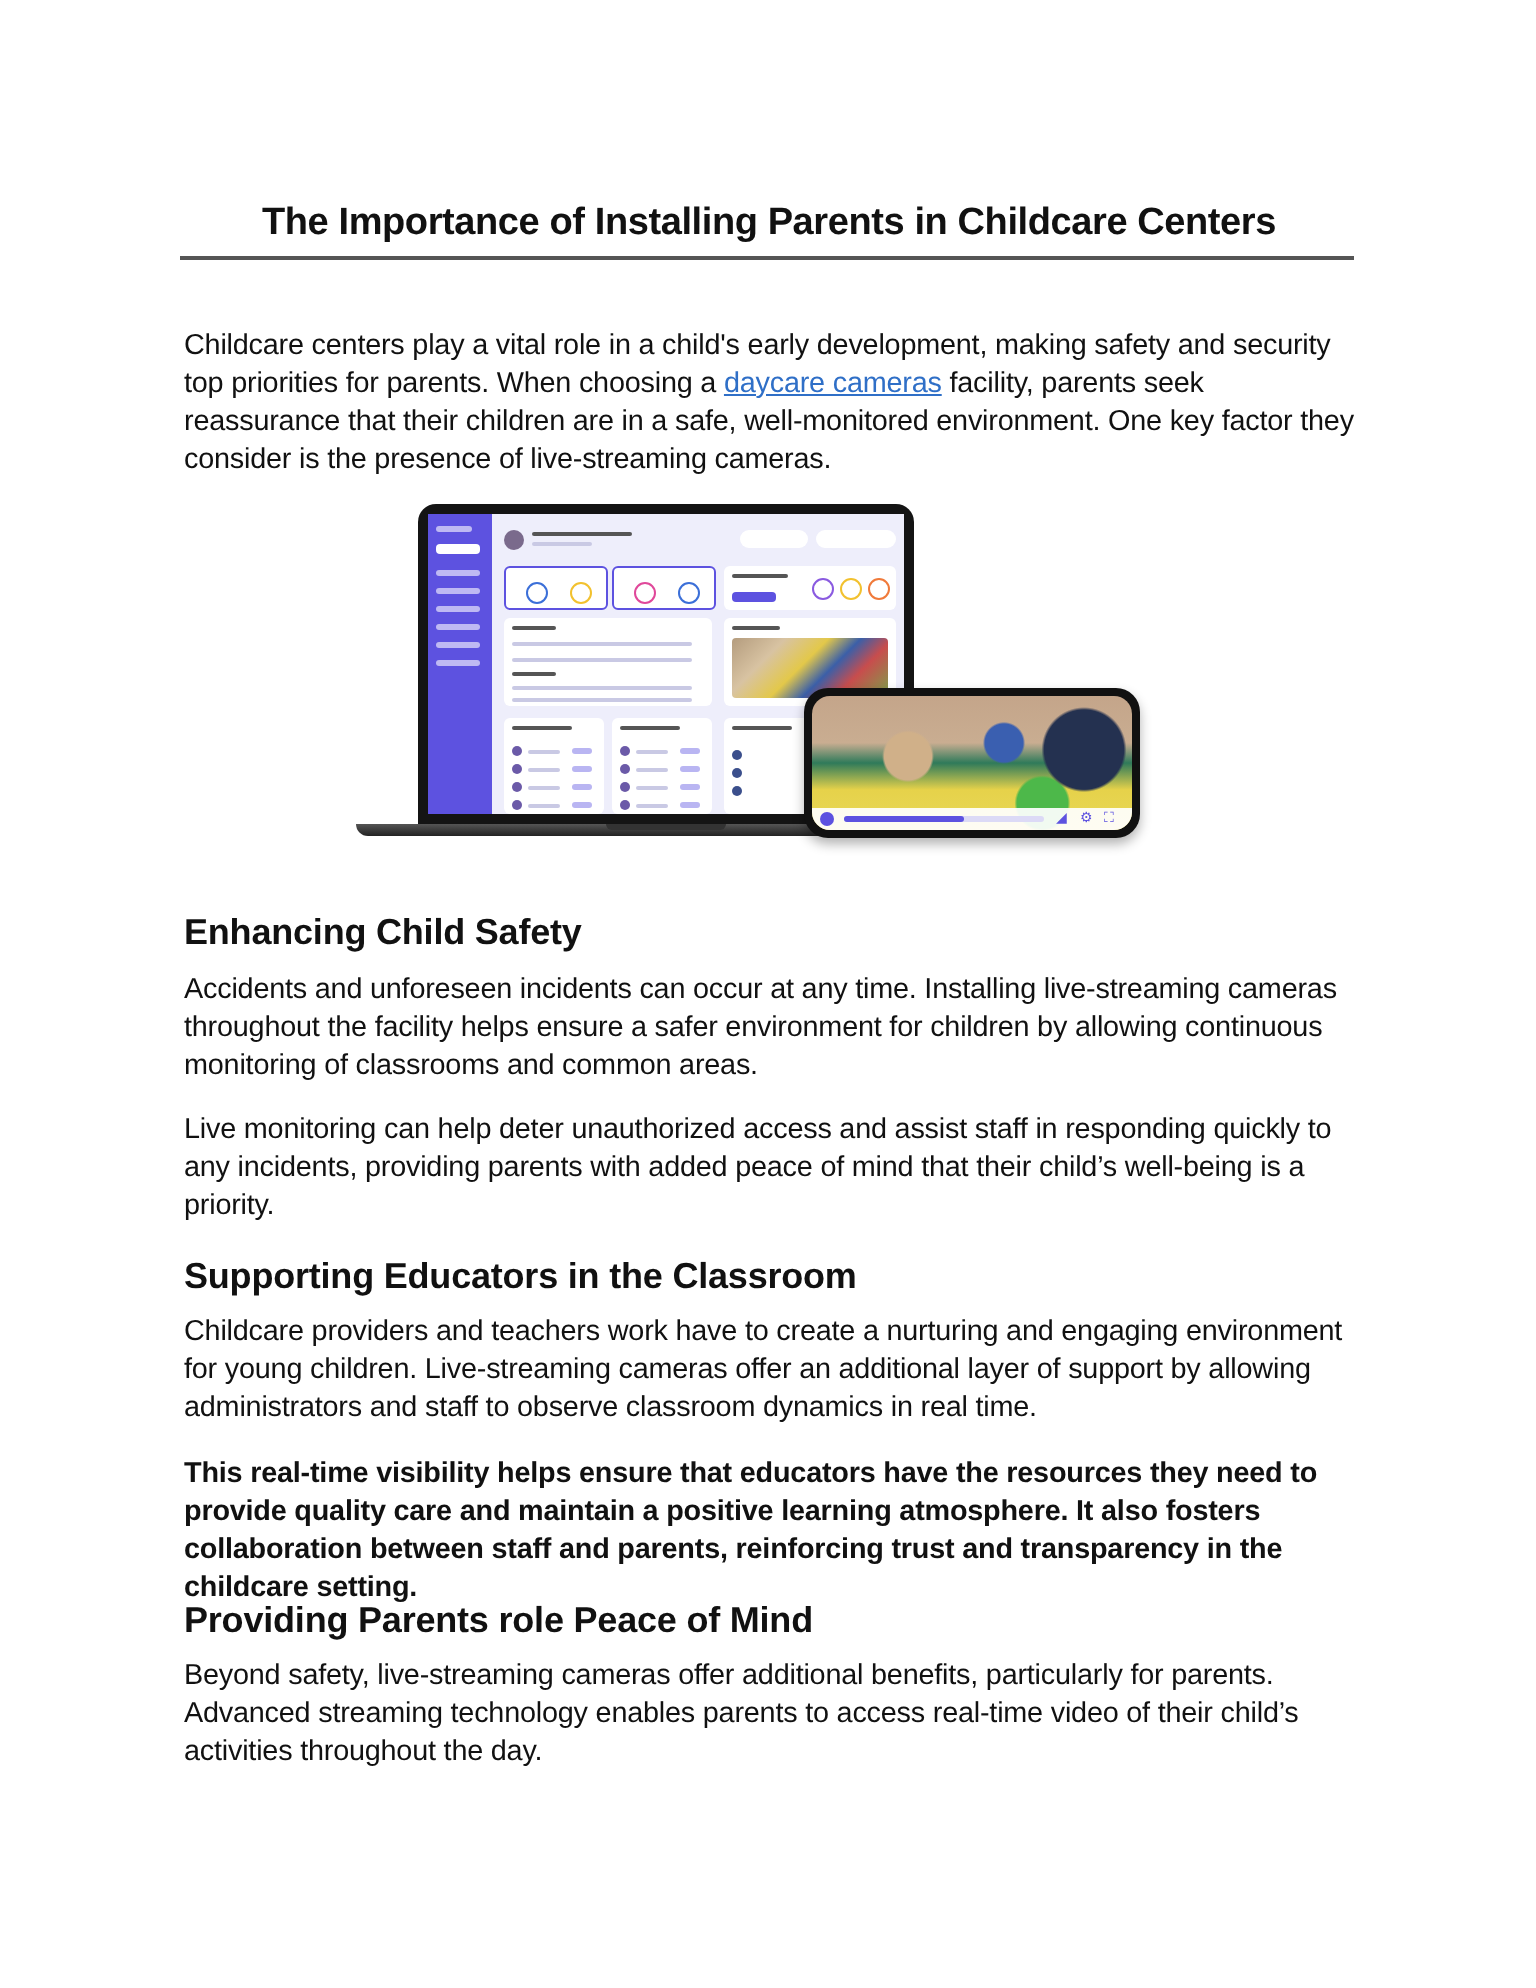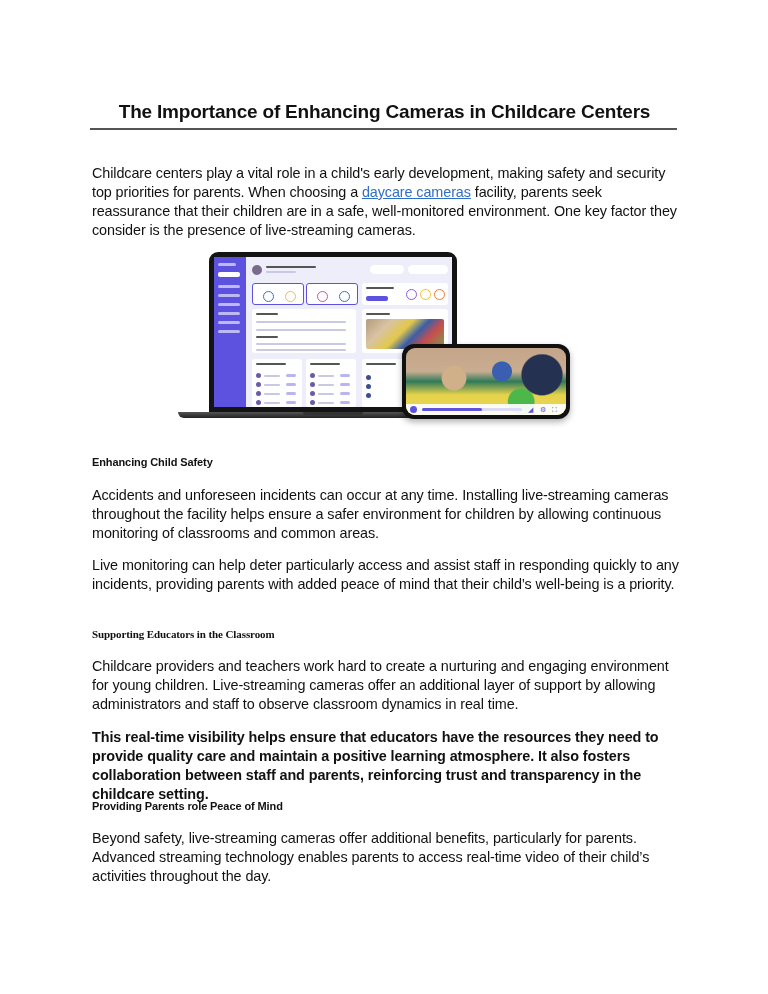--- a/index.html
+++ b/index.html
@@ -4,21 +4,21 @@
 <style>
   html, body { margin: 0; padding: 0; background: #ffffff; }
   body { width: 768px; height: 994px; position: relative; overflow: hidden;
          font-family: "Liberation Sans", "DejaVu Sans", sans-serif; color: #111; }
   .page { position: absolute; left: 92px; top: 0; width: 585px; }
   .title { position: absolute; left: 0; top: 101px; width: 585px; text-align: center;
            font-size: 19px; font-weight: bold; letter-spacing: -0.2px; margin: 0; }
   .title-rule { position: absolute; left: -2px; top: 128px; width: 587px; height: 1.5px; background: #555; }
   p, h2 { margin: 0; }
   .body { font-size: 14.4px; line-height: 19px; position: absolute; left: 0; width: 590px; letter-spacing: -0.1px; }
-  .head { font-size: 11px; font-weight: bold; position: absolute; left: 0; letter-spacing: -0.1px; }
+  .head { font-size: 18px; font-weight: bold; position: absolute; left: 0; letter-spacing: -0.1px; }
   a.link { color: #2f6fc7; text-decoration: underline; }
 
   
   .mock { position: absolute; left: 178px; top: 252px; width: 395px; height: 170px; }
   .laptop-screen { position: absolute; left: 31px; top: 0; width: 248px; height: 160px;
                    background: #141414; border-radius: 9px 9px 0 0; }
   .laptop-display { position: absolute; left: 5px; top: 5px; width: 238px; height: 150px;
                     background: #eeeefb; overflow: hidden; }
   .sidebar { position: absolute; left: 0; top: 0; width: 32px; height: 150px; background: #5d52e0; }
   .sb-item { position: absolute; left: 4px; width: 22px; height: 3px; background: rgba(255,255,255,0.6); border-radius: 2px; }
@@ -46,31 +46,31 @@
   .phone-controls { position: absolute; left: 0; bottom: 0; width: 160px; height: 11px; background: rgba(255,255,255,0.92); }
   .ctrl-btn { position: absolute; top: 2px; width: 7px; height: 7px; border-radius: 50%; background: #5d52e0; }
   .progress-track { position: absolute; left: 16px; top: 4px; width: 100px; height: 3px; background: #dcdaf6; border-radius: 2px; }
   .progress-fill { position: absolute; left: 0; top: 0; height: 3px; background: #5d52e0; border-radius: 2px; }
   .ctrl-icon { position: absolute; top: 1px; font-size: 7px; color: #5d52e0; line-height: 9px; }
 </style>
 </head>
 <body>
 
 <div class="page">
-  <h1 class="title">The Importance of Enhancing Cameras in Childcare Centers</h1>
+  <h1 class="title">The Importance of Installing Parents in Childcare Centers</h1>
   <div class="title-rule"></div>
 
   <p class="body" style="top:164px;"><span>Childcare centers play a vital role in a child's early development, making safety and security top priorities for parents. When choosing a </span><a class="link" href="#">daycare cameras</a><span> facility, parents seek reassurance that their children are in a safe, well-monitored environment. One key factor they consider is the presence of live-streaming cameras.</span></p>
 
   <h2 class="head" style="top:456px;">Enhancing Child Safety</h2>
   <p class="body" style="top:486px;">Accidents and unforeseen incidents can occur at any time. Installing live-streaming cameras throughout the facility helps ensure a safer environment for children by allowing continuous monitoring of classrooms and common areas.</p>
-  <p class="body" style="top:556px;">Live monitoring can help deter particularly access and assist staff in responding quickly to any incidents, providing parents with added peace of mind that their child’s well-being is a priority.</p>
+  <p class="body" style="top:556px;">Live monitoring can help deter unauthorized access and assist staff in responding quickly to any incidents, providing parents with added peace of mind that their child’s well-being is a priority.</p>
 
-  <h2 class="head" style="top:628px;font-family:Liberation Serif, serif;">Supporting Educators in the Classroom</h2>
-  <p class="body" style="top:657px;">Childcare providers and teachers work hard to create a nurturing and engaging environment for young children. Live-streaming cameras offer an additional layer of support by allowing administrators and staff to observe classroom dynamics in real time.</p>
+  <h2 class="head" style="top:628px;">Supporting Educators in the Classroom</h2>
+  <p class="body" style="top:657px;">Childcare providers and teachers work have to create a nurturing and engaging environment for young children. Live-streaming cameras offer an additional layer of support by allowing administrators and staff to observe classroom dynamics in real time.</p>
   <p class="body" style="top:728px;font-weight:bold;">This real-time visibility helps ensure that educators have the resources they need to provide quality care and maintain a positive learning atmosphere. It also fosters collaboration between staff and parents, reinforcing trust and transparency in the childcare setting.</p>
 
   <h2 class="head" style="top:800px;">Providing Parents role Peace of Mind</h2>
   <p class="body" style="top:829px;">Beyond safety, live-streaming cameras offer additional benefits, particularly for parents. Advanced streaming technology enables parents to access real-time video of their child’s activities throughout the day.</p>
 </div>
 
 <div class="mock">
   <div class="laptop-screen">
     <div class="laptop-display">
       <div class="sidebar">

